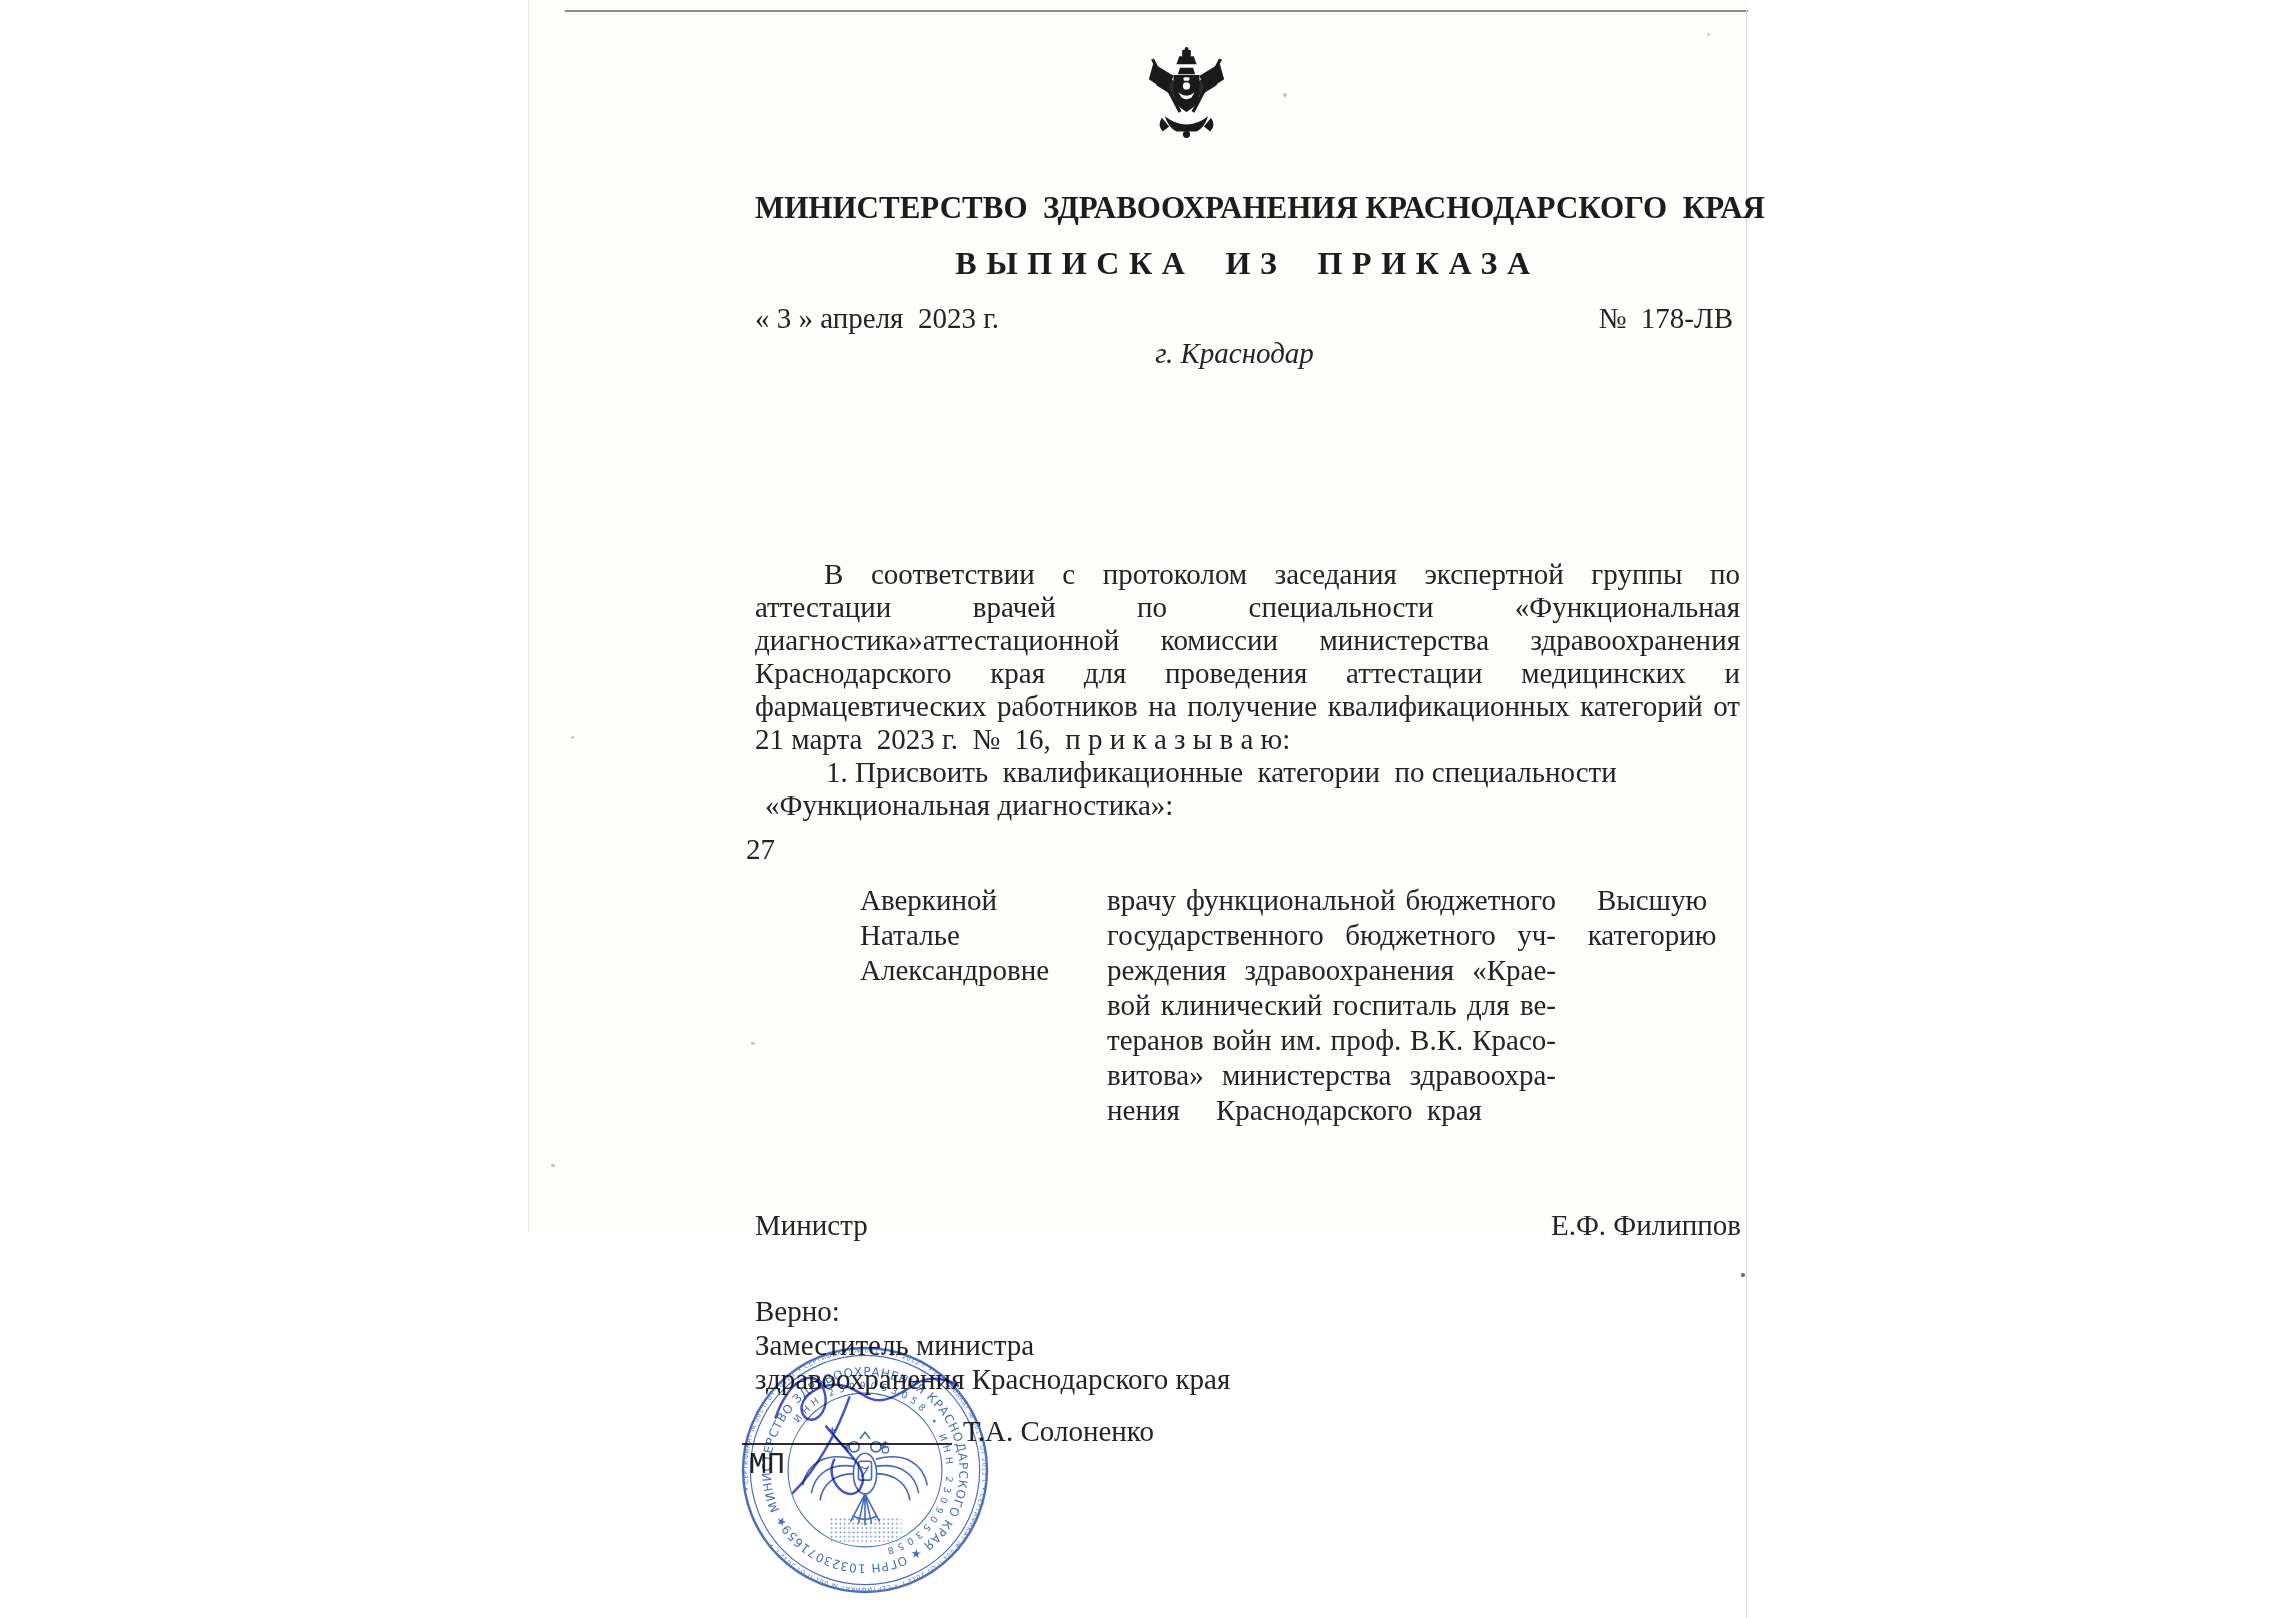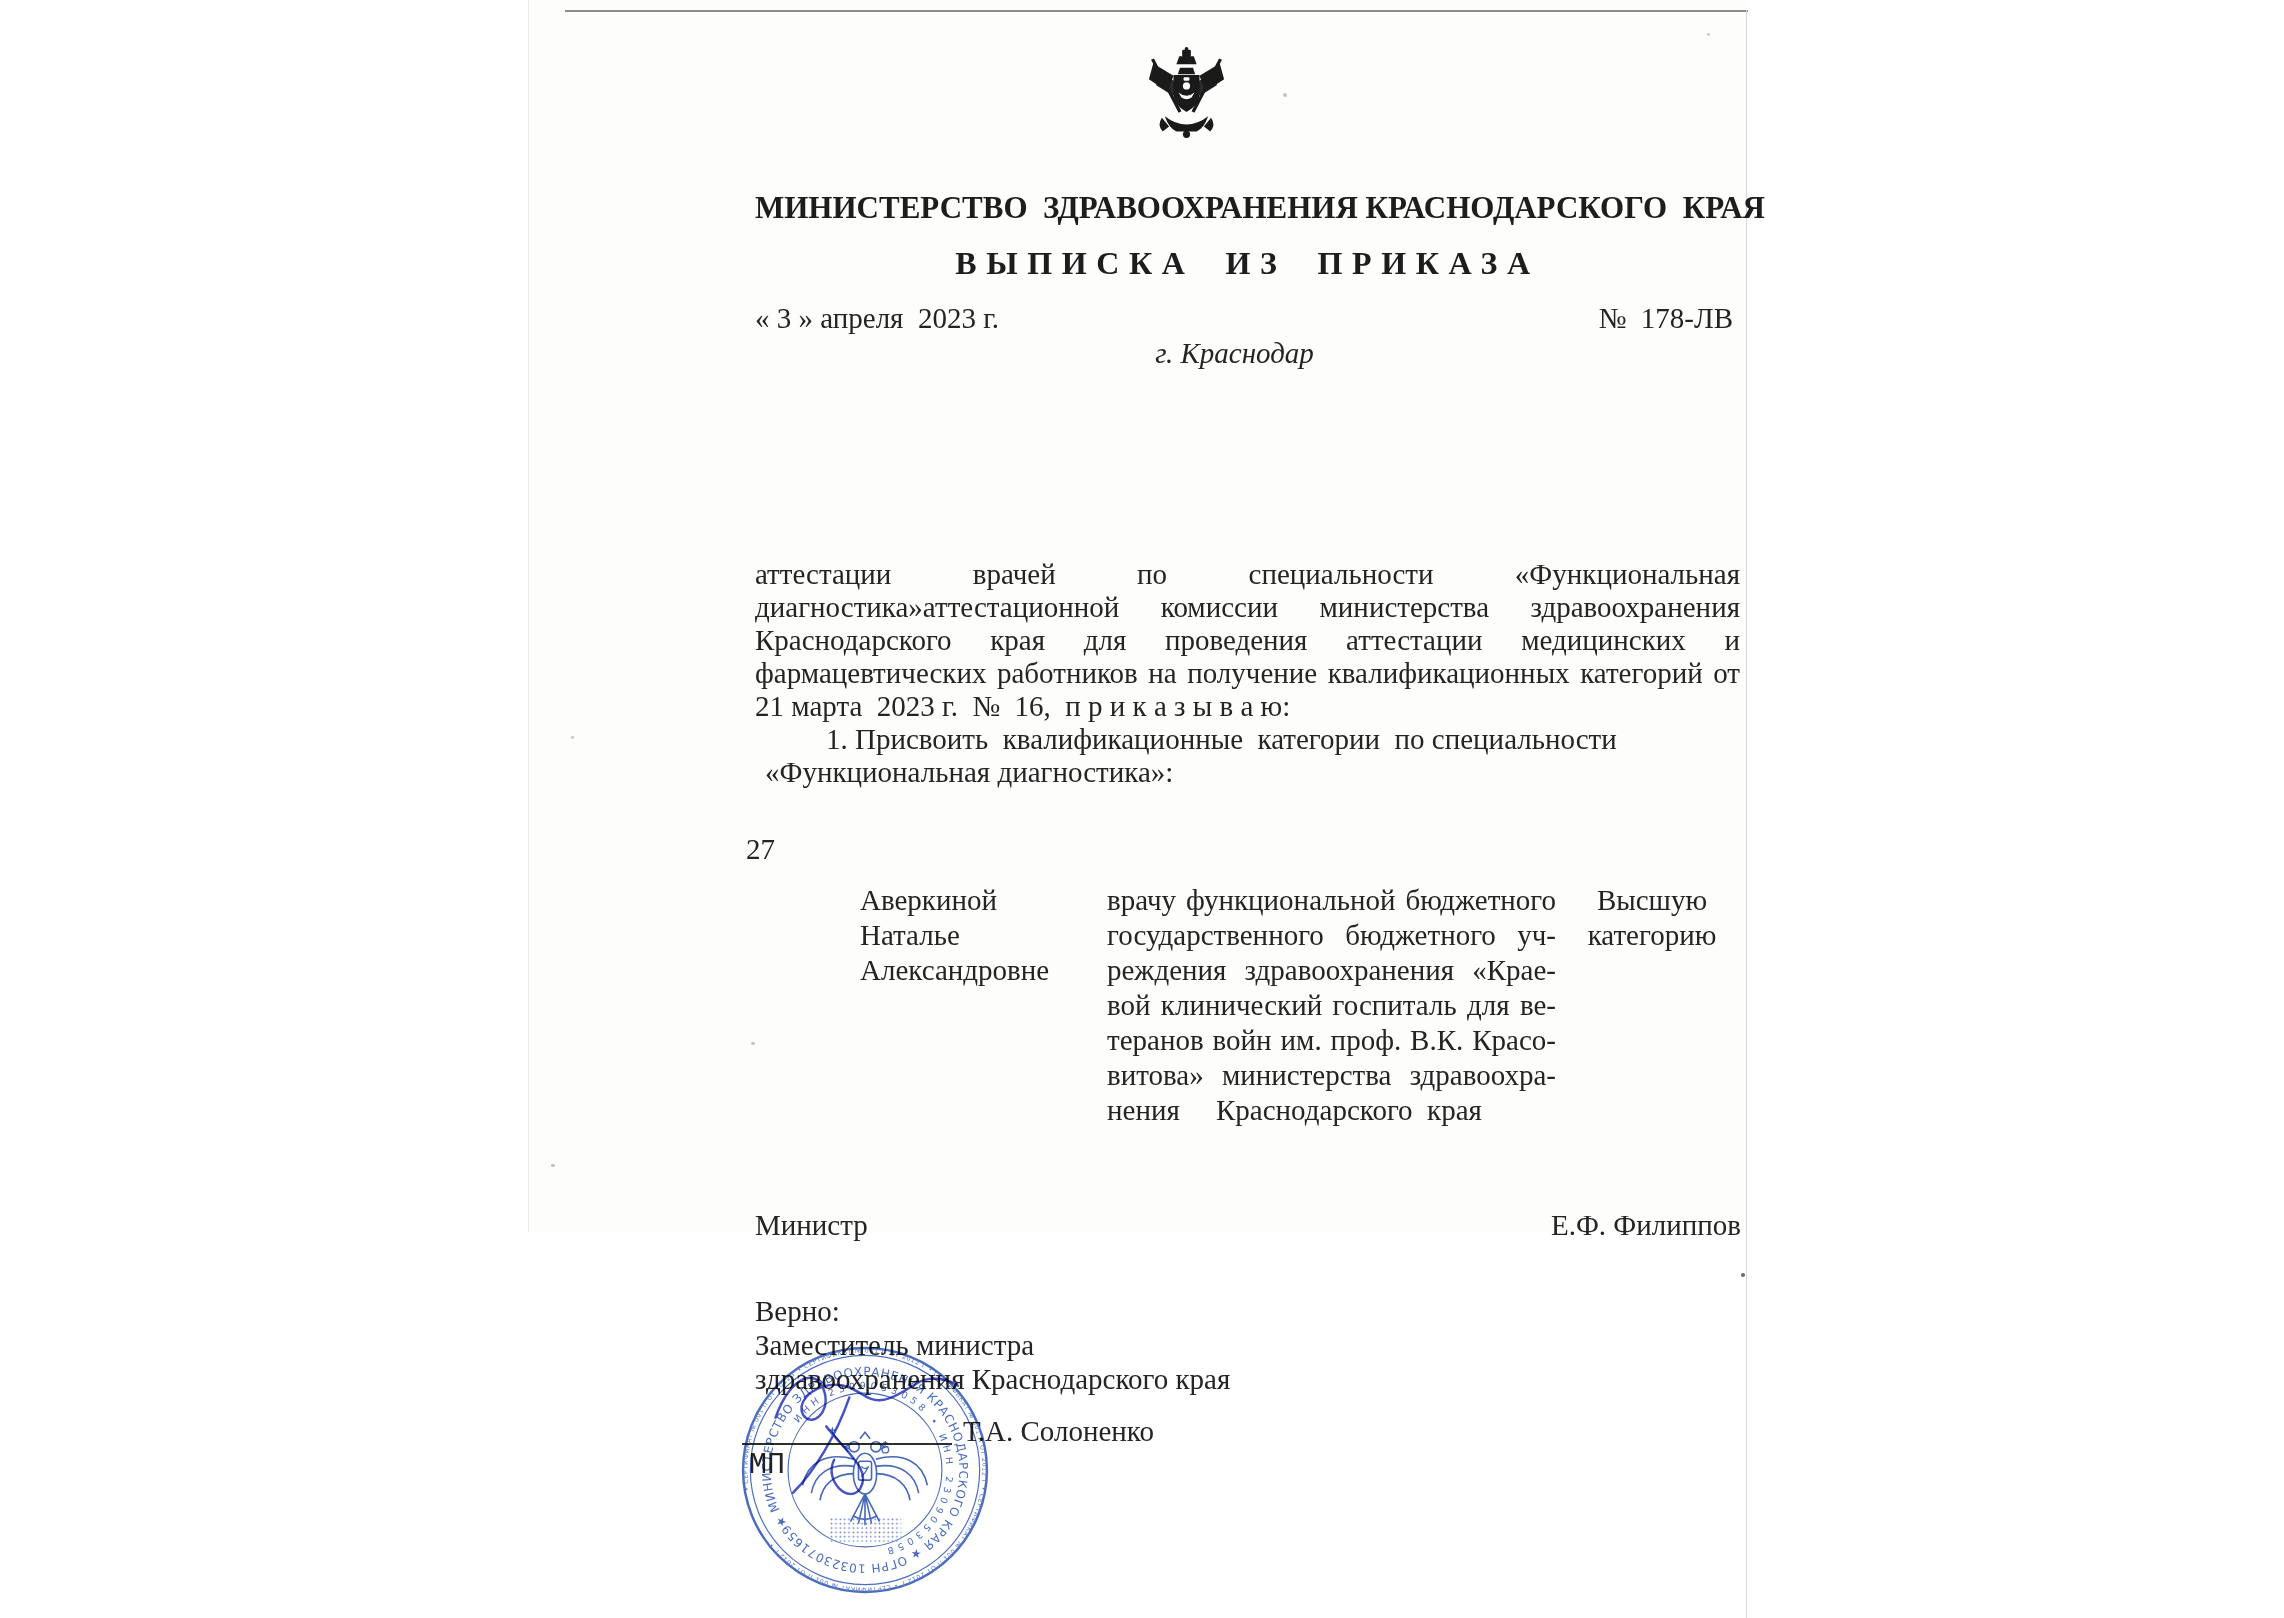--- a/index.html
+++ b/index.html
@@ -86,20 +86,21 @@
   </svg>
 
   <div class="t b fs43 ctr h-min">МИНИСТЕРСТВО&nbsp; ЗДРАВООХРАНЕНИЯ КРАСНОДАРСКОГО&nbsp; КРАЯ</div>
   <div class="t b ctr h-vyp">ВЫПИСКА ИЗ ПРИКАЗА</div>
   <div class="t fs40 date-l">« 3 » апреля&nbsp; 2023 г.</div>
   <div class="t fs40 date-n">№&nbsp; 178-ЛВ</div>
   <div class="t fs40 ctr city">г. Краснодар</div>
 
 
   <div class="para">
+    <div class="jl ind-first">В соответствии с протоколом заседания экспертной группы по</div>
     <div class="jl">аттестации врачей по специальности «Функциональная</div>
     <div class="jl">диагностика»аттестационной комиссии министерства здравоохранения</div>
     <div class="jl">Краснодарского края для проведения аттестации медицинских и</div>
     <div class="jl">фармацевтических работников на получение квалификационных категорий от</div>
     <div class="pl">21 марта&nbsp; 2023 г.&nbsp; №&nbsp; 16,&nbsp; п р и к а з ы в а ю:</div>
     <div class="pl ind-item">1.&nbsp;Присвоить &nbsp;квалификационные &nbsp;категории &nbsp;по&nbsp;специальности</div>
     <div class="pl ind-sm">«Функциональная диагностика»:</div>
   </div>
 
   <div class="t fs40 col-num">27</div>

